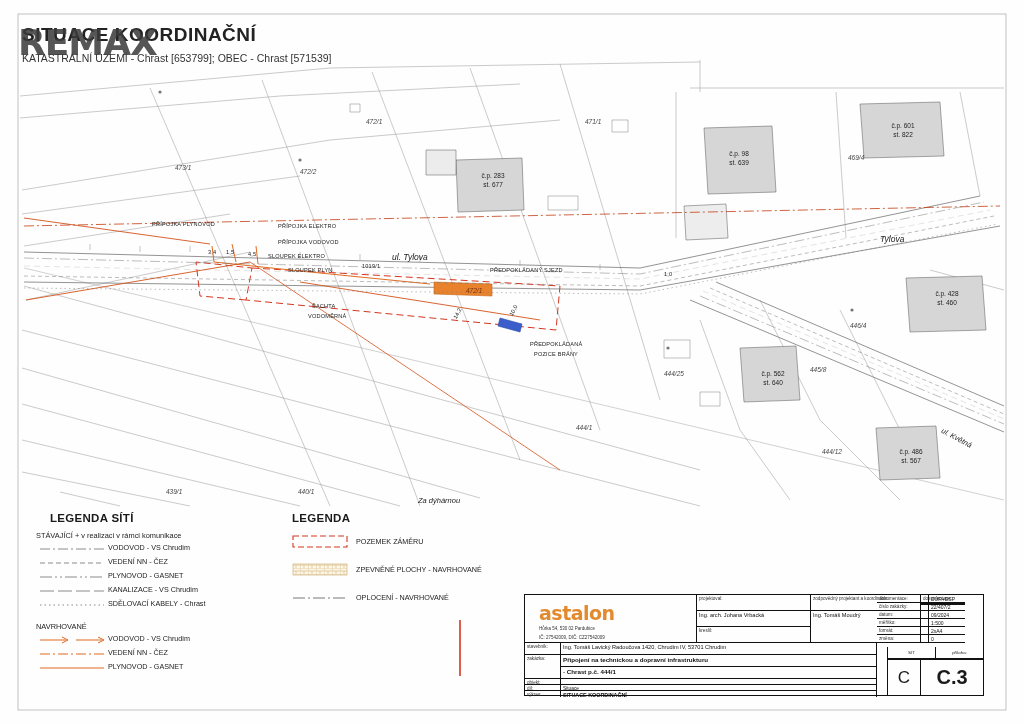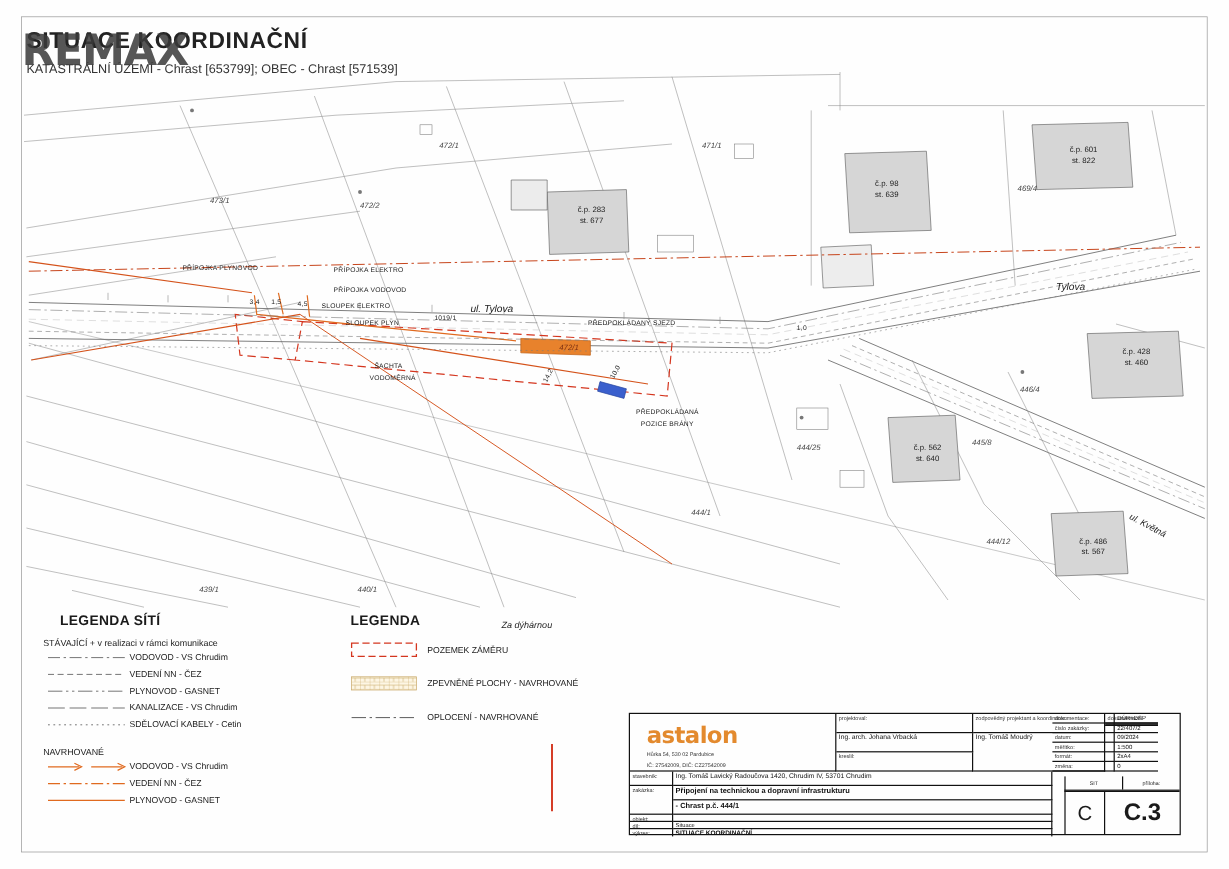--- a/index.html
+++ b/index.html
@@ -183,21 +183,21 @@
 
   <div id="title-block">
     <div id="main-title">SITUACE KOORDINAČNÍ</div>
     <div id="sub-title">KATASTRÁLNÍ ÚZEMÍ - Chrast [653799]; OBEC - Chrast [571539]</div>
   </div>
   <div id="watermark">REMAX</div>
 
   <div>
     <div class="street" style="left:392px;top:252px;">ul. Tylova</div>
     <div class="street" style="left:880px;top:234px;">Tylova</div>
-    <div class="street small" style="left:418px;top:516px;">Za dýhárnou</div>
+    <div class="street small" style="left:418px;top:496px;">Za dýhárnou</div>
     <div class="street small" style="left:944px;top:426px;transform:rotate(28deg);transform-origin:left top;">ul. Květná</div>
 
     <div class="plabel it" style="left:366px;top:118px;">472/1</div>
     <div class="plabel it" style="left:585px;top:118px;">471/1</div>
     <div class="plabel it" style="left:175px;top:164px;">473/1</div>
     <div class="plabel it" style="left:300px;top:168px;">472/2</div>
     <div class="plabel it" style="left:848px;top:154px;">469/4</div>
     <div class="plabel it" style="left:850px;top:322px;">446/4</div>
     <div class="plabel it" style="left:810px;top:366px;">445/8</div>
     <div class="plabel it" style="left:664px;top:370px;">444/25</div>
@@ -286,21 +286,21 @@
           </svg>
       </div>
       <div class="ltxt">KANALIZACE - VS Chrudim</div>
     </div>
     <div class="lrow">
       <div class="lsym">
         <svg width="72" height="12">
             <path d="M4 6 H68" stroke="#6f6f6f" stroke-width="0.8" stroke-dasharray="1.5 3" fill="none"></path>
           </svg>
       </div>
-      <div class="ltxt">SDĚLOVACÍ KABELY - Cetin</div>
+      <div class="ltxt">SDĚLOVACÍ KABELY - Chrast</div>
     </div>
 
     <div class="sh" style="font-weight:400;margin-top:12px;">NAVRHOVANÉ</div>
 
     <div class="lrow">
       <div class="lsym">
         <svg width="72" height="12">
           <path d="M4 6 H30" stroke="#e06a1f" stroke-width="1" fill="none"></path>
           <path d="M26 3 L32 6 L26 9" stroke="#e06a1f" stroke-width="1" fill="none"></path>
           <path d="M40 6 H66" stroke="#e06a1f" stroke-width="1" fill="none"></path>

